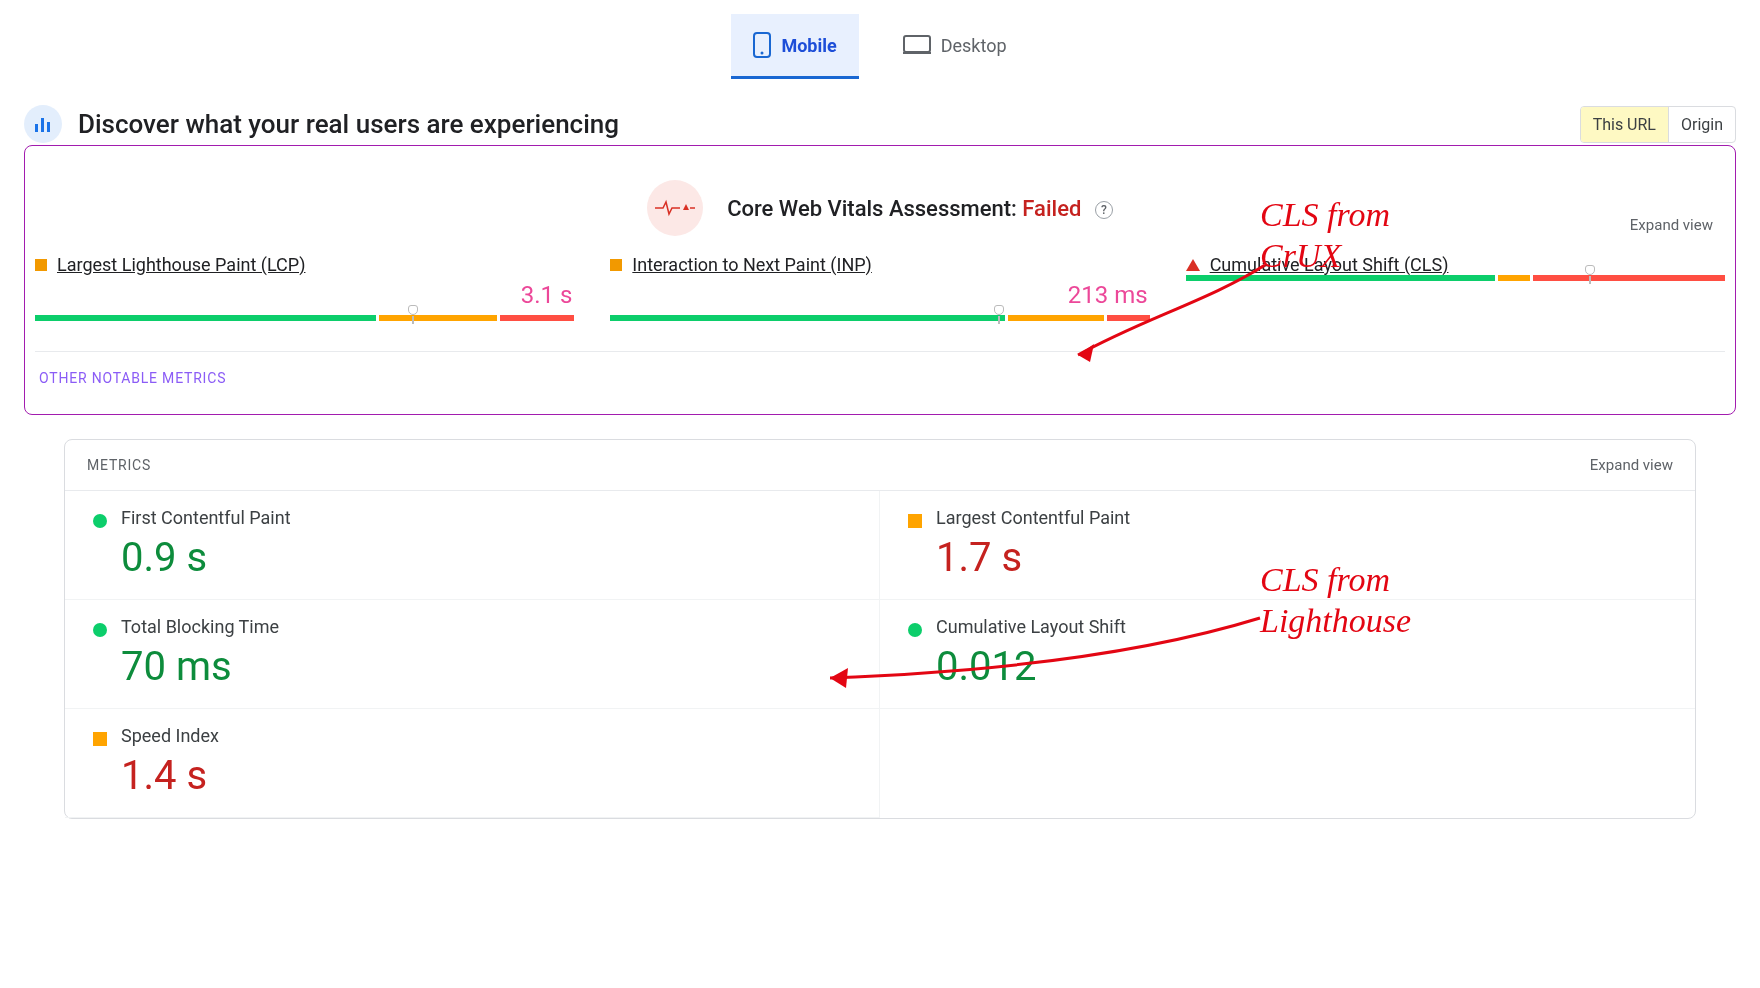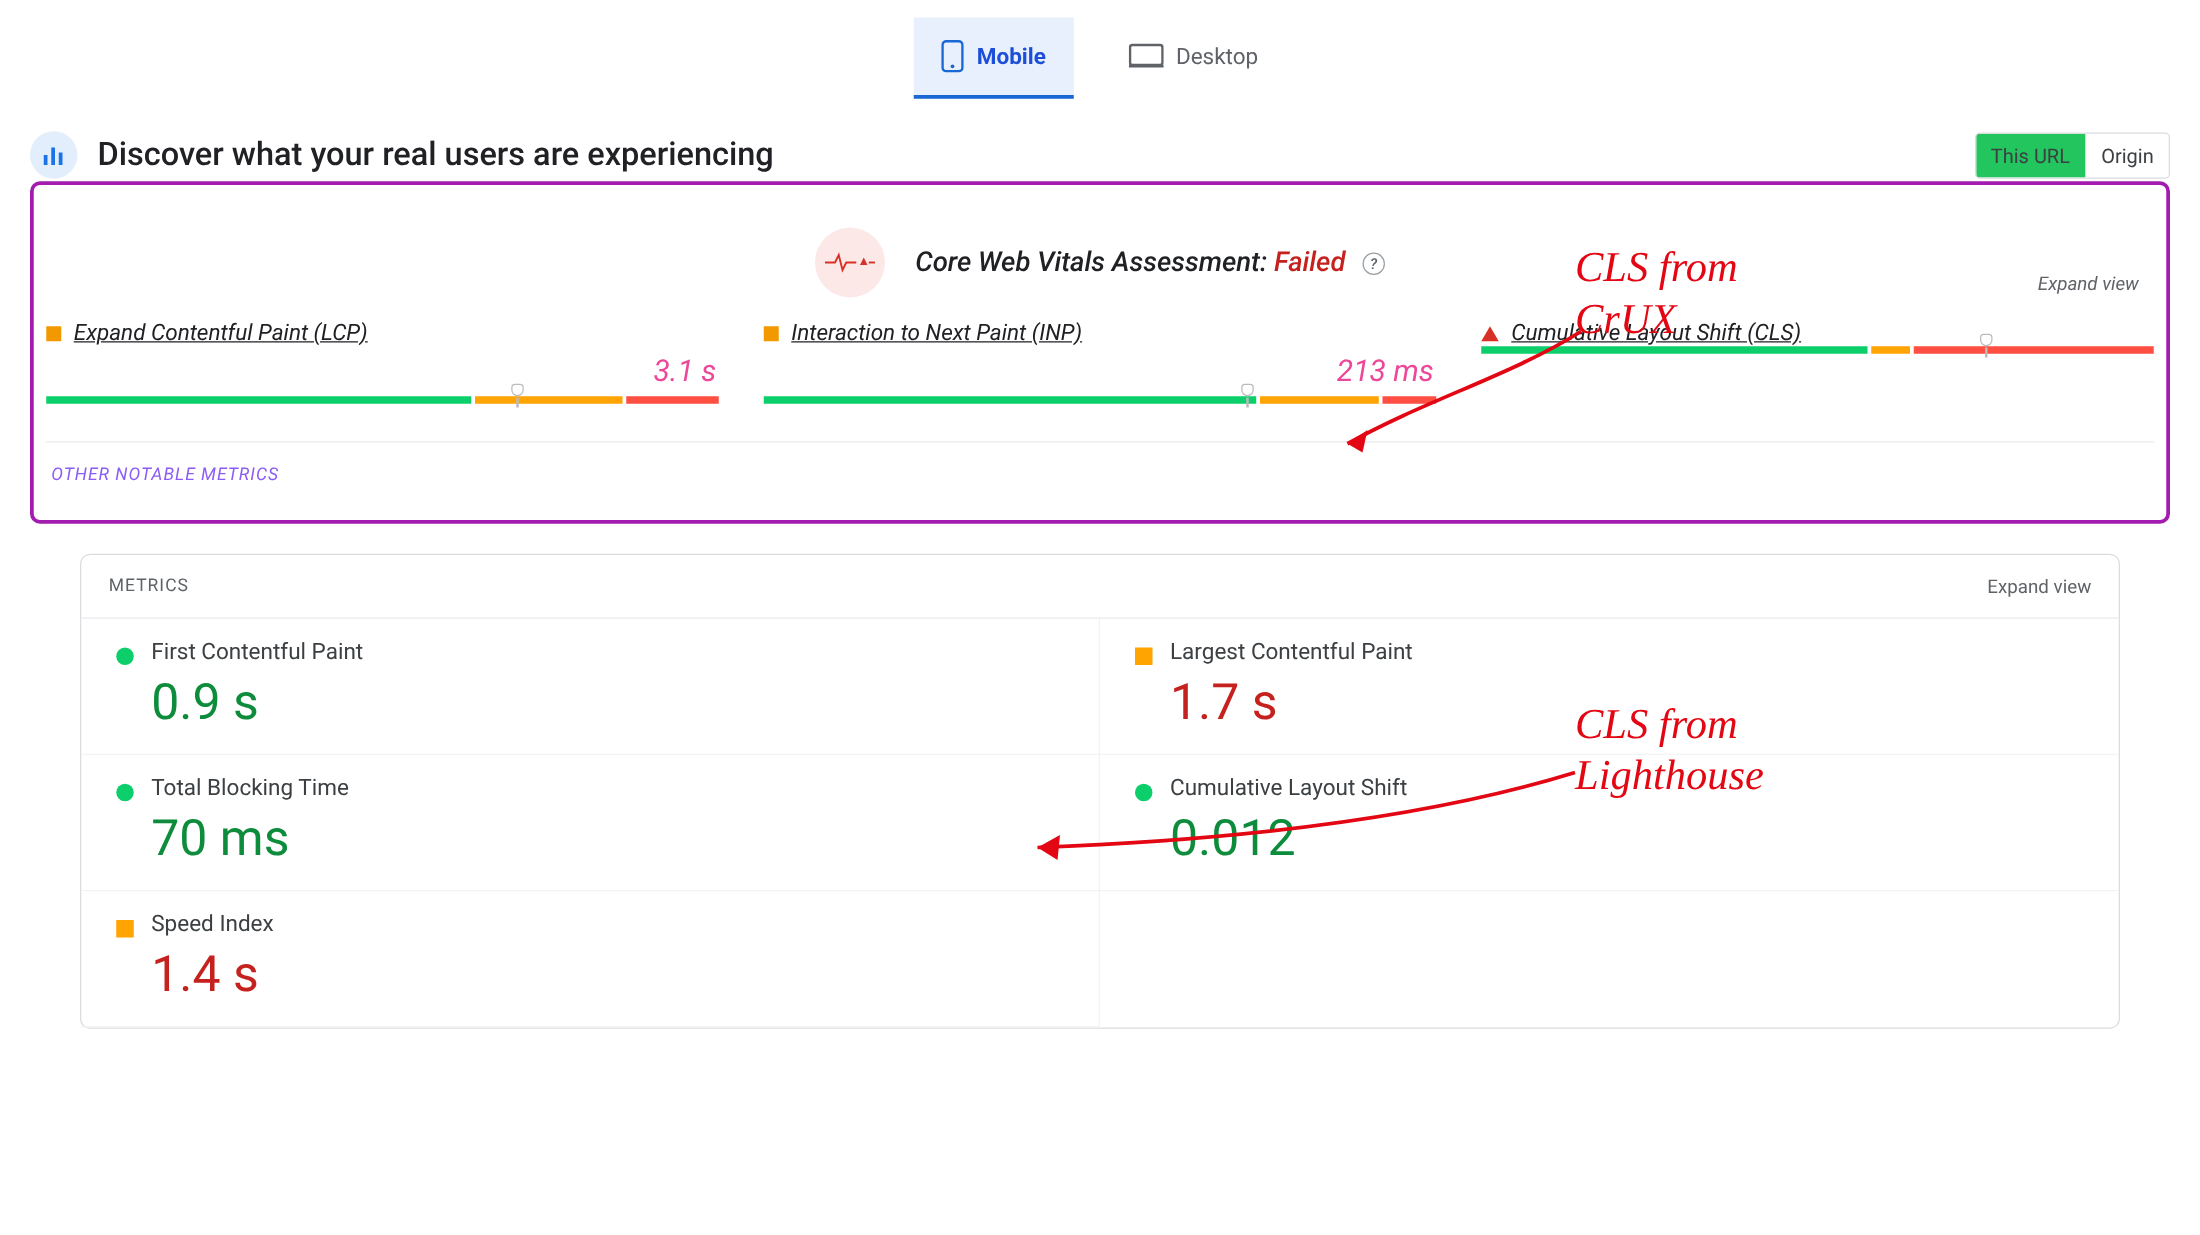--- a/index.html
+++ b/index.html
@@ -33,24 +33,24 @@
   .header-row .spacer { flex:1; }
   .seg {
     display:flex; border:1px solid #dadce0; border-radius:4px; overflow:hidden;
     font-size:16px;
   }
   .seg button {
     border:none; background:transparent; padding:8px 12px; cursor:pointer;
     font-size:inherit; font-family:inherit; color:#3c4043;
   }
   .seg .sep { width:1px; background:#dadce0; }
-  .seg button.active { background:#22c55e; }
-
-  
-  .panel { border:3px solid #a21caf; border-radius:8px;font-style:italic; }
+  .seg button.active { background:#fef9c3; }
+
+  
+  .panel { border:1px solid #a21caf; border-radius:8px; }
   .assess {
     display:flex; align-items:center; justify-content:center;
     padding: 34px 22px 10px 22px; position:relative;
   }
   .pulse-circle {
     width:56px; height:56px; border-radius:50%; background:#fce8e6;
     display:flex; align-items:center; justify-content:center; margin-right:24px;
     position:relative;
   }
   .pulse-circle svg { width:40px; height:20px; }
@@ -185,21 +185,21 @@
         <span>Core Web Vitals Assessment: </span><span class="fail">Failed</span>
         <span class="q-icon">?</span>
       </div>
       <div class="expand">Expand view</div>
     </div>
 
     <div class="cwv-row">
         <div class="cwv">
     <div class="cwv-title-row">
       <span class="bullet square"></span>
-      <a class="cwv-name">Expand Contentful Paint (LCP)</a>
+      <a class="cwv-name">Largest Lighthouse Paint (LCP)</a>
     </div>
     <div class="cwv-val orange">3.1 s</div>
     <div class="cwv-bar">
       <div class="seg-g" style="flex:64"></div>
             <div class="seg-o" style="flex:22"></div>
             <div class="seg-r" style="flex:14"></div>
       <div class="pin" style="left:70%"></div>
     </div>
         </div>
         <div class="cwv">

